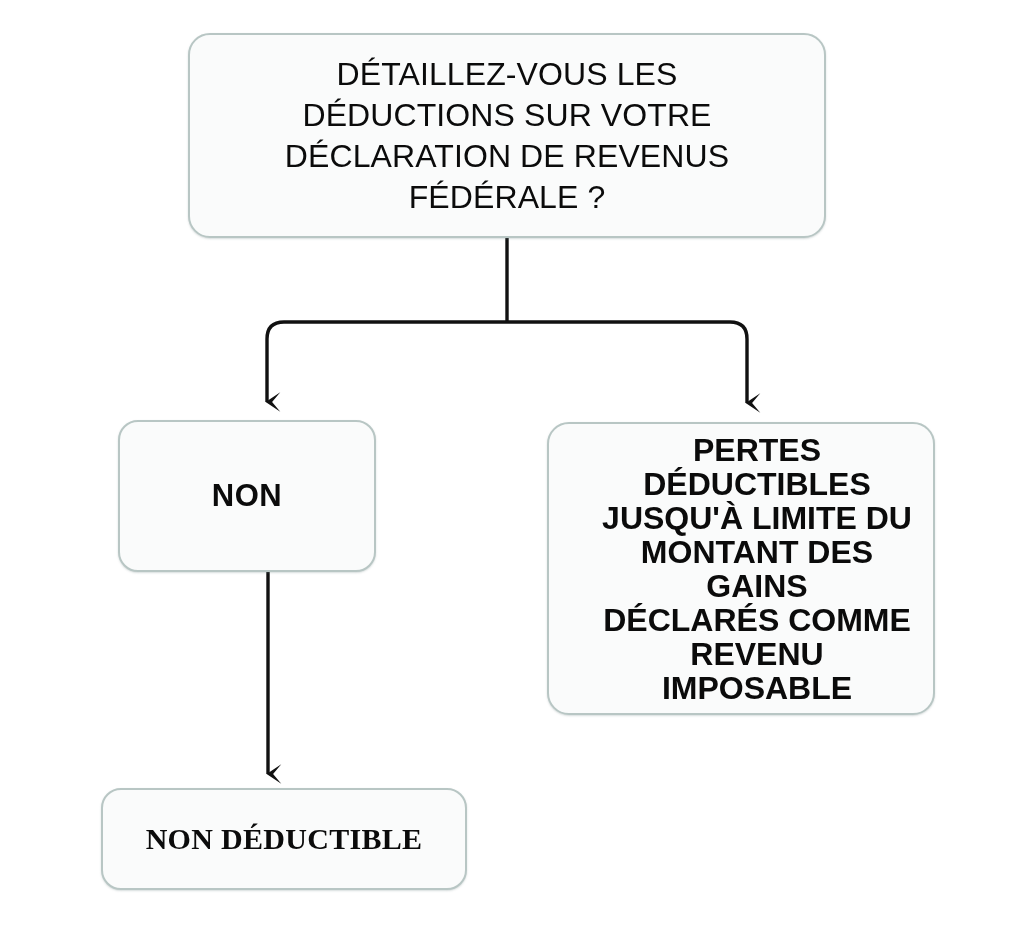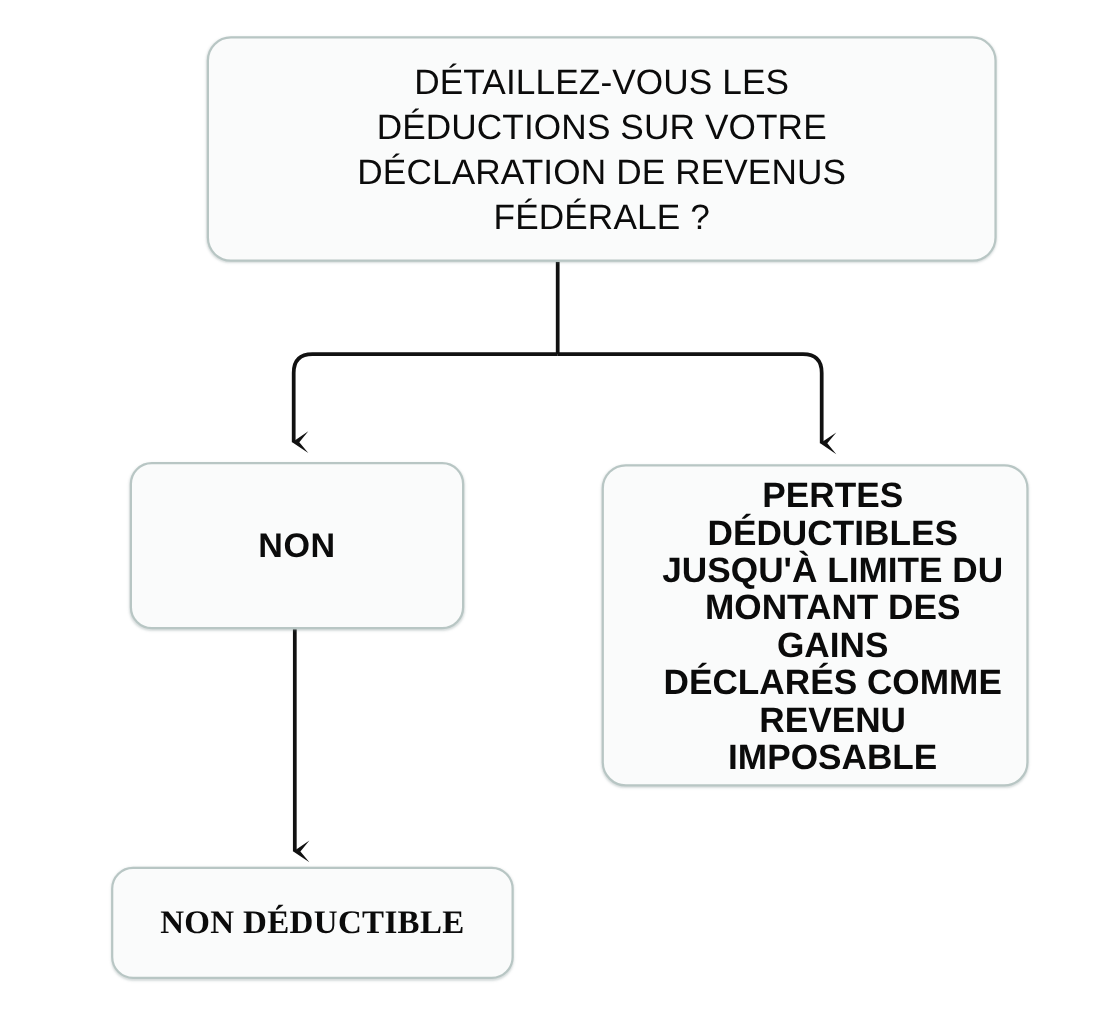--- a/index.html
+++ b/index.html
@@ -44,36 +44,36 @@
     width: 100%;
     padding: 0 10px;
     box-sizing: border-box;
     white-space: pre-line;
   }
 
   
   #node-question {
     left: 188px;
     top: 33px;
-    width: 718px;
+    width: 638px;
     height: 205px;
     border-radius: 22px;
   }
   #node-question .node-text {
     font-size: 32px;
     line-height: 41px;
     font-weight: 400;
     letter-spacing: 0.1px;
   }
 
   
   #node-non {
     left: 118px;
     top: 420px;
-    width: 304px;
+    width: 258px;
     height: 152px;
     border-radius: 20px;
   }
   #node-non .node-text {
     font-size: 31px;
     line-height: 36px;
     font-weight: bold;
     letter-spacing: 0.5px;
   }
 

